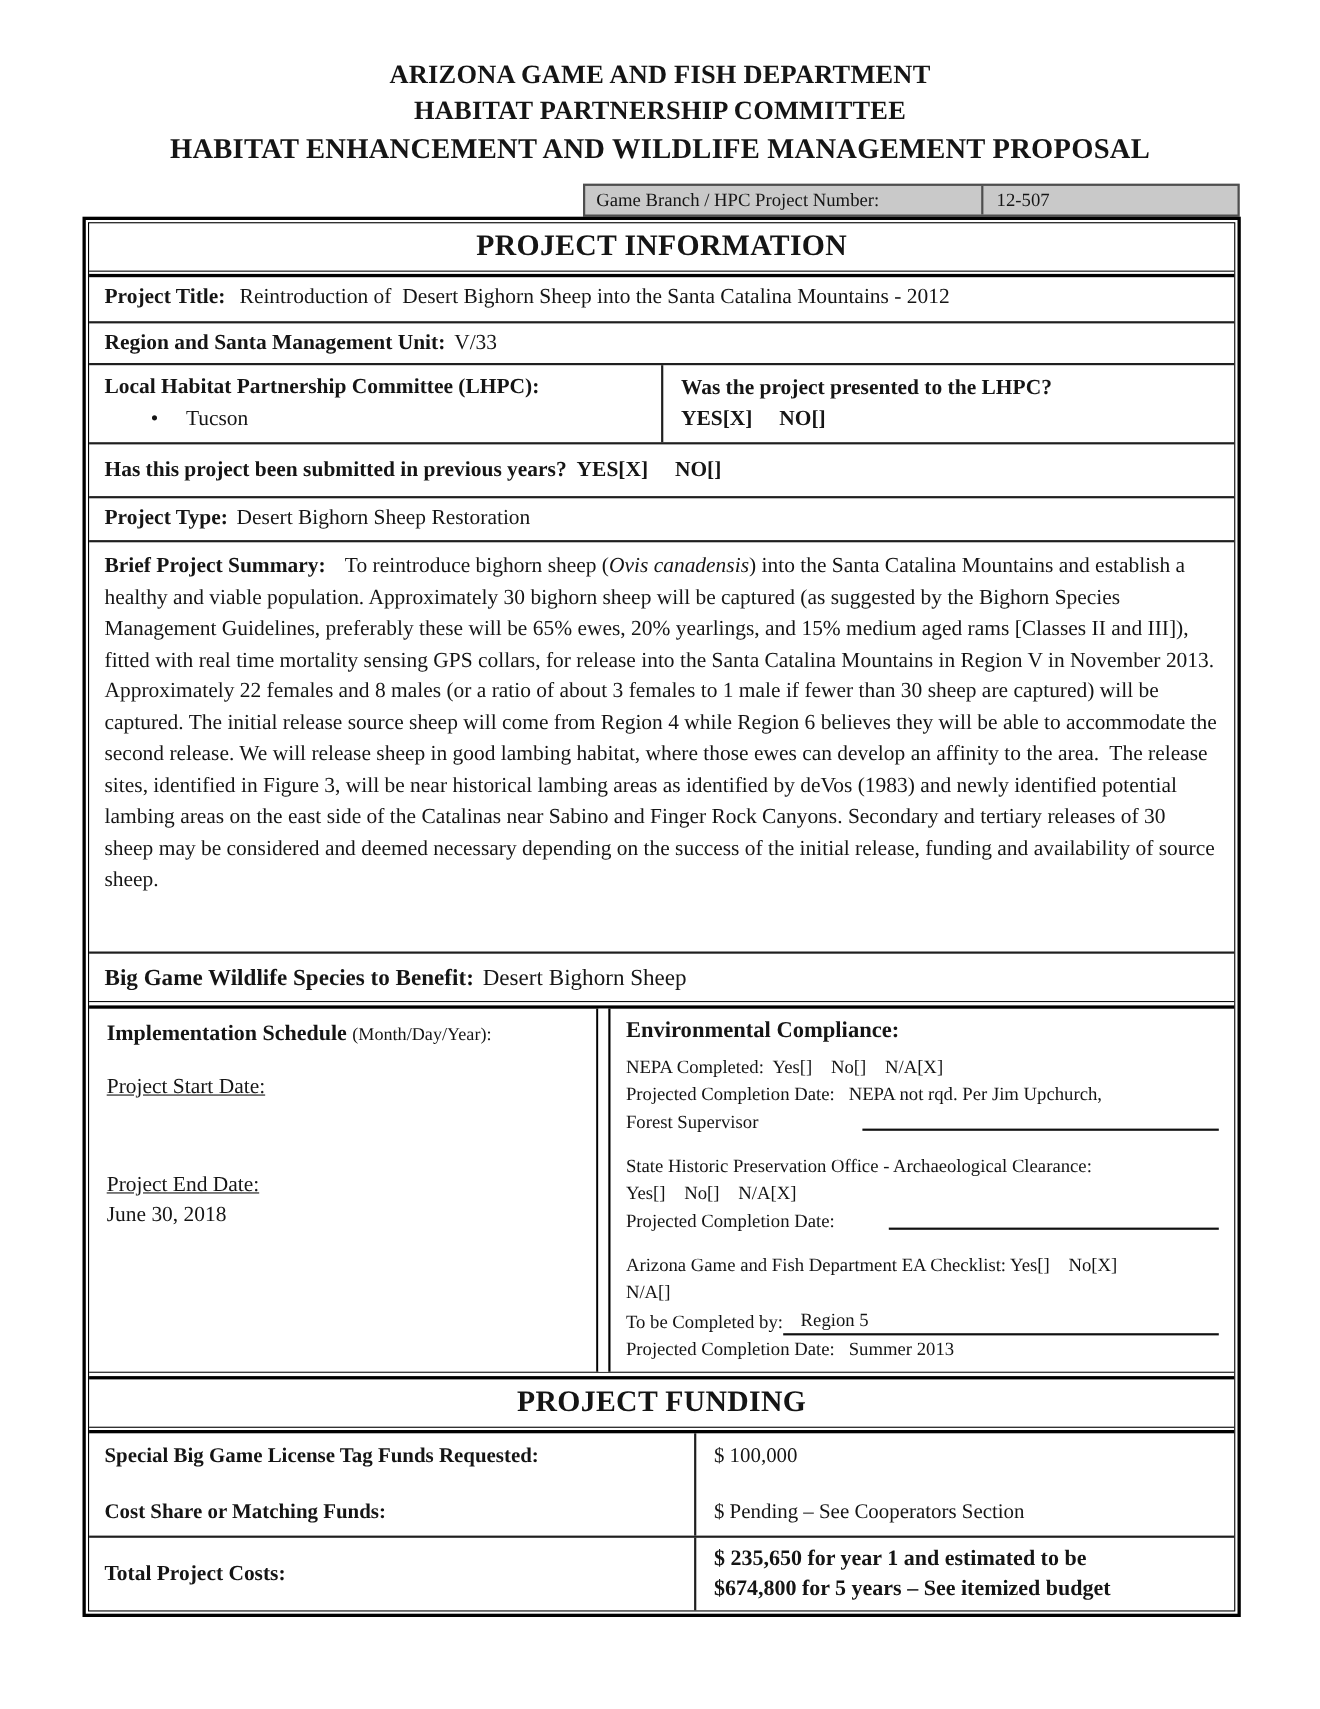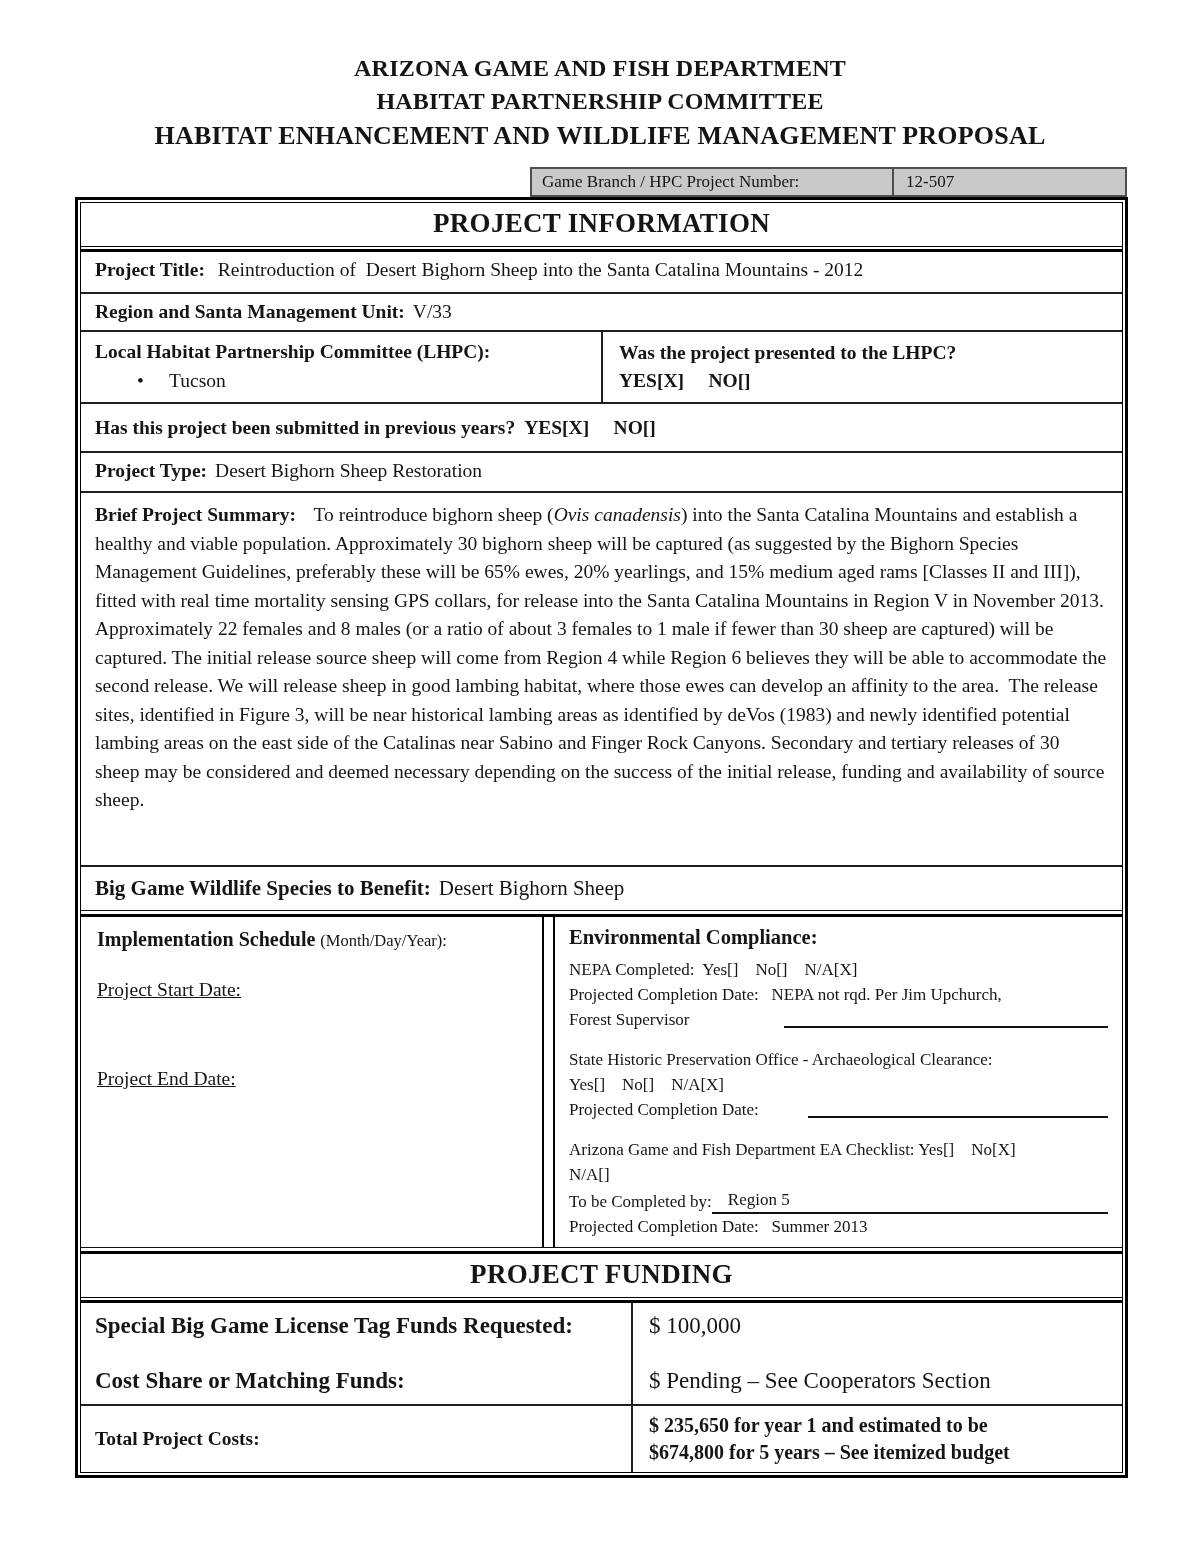--- a/index.html
+++ b/index.html
@@ -67,21 +67,21 @@
   .colgap{background:#fff;}
   .envc{border-left:2px solid #000;padding:8px 14px;font-size:17px;line-height:25px;box-sizing:border-box;}
   .env-h{font-size:20.5px;font-weight:700;margin-bottom:7px;}
   .flexline{display:flex;align-items:flex-end;}
   .blank-fill-right{flex:1;margin-left:95px;border-bottom:2px solid #111;height:0;margin-bottom:4px;}
   .blank-fixed{width:300px;margin-left:auto;border-bottom:2px solid #111;height:0;margin-bottom:4px;}
   .fill-line{flex:1;border-bottom:2px solid #111;padding-left:16px;}
   .envgap{height:15px;}
 
   
-  .frow1{display:grid;grid-template-columns:550px 1fr;border-bottom:2px solid #1f1f1f;font-size:23px;}
+  .frow1{display:grid;grid-template-columns:550px 1fr;border-bottom:2px solid #1f1f1f;font-size:19px;}
   .frow2{display:grid;grid-template-columns:550px 1fr;font-size:19.5px;}
   .f-left{padding:10px 14px;}
   .f-right{border-left:2px solid #1f1f1f;padding:10px 16px;}
   .fgap{height:29px;}
   .f-left2{padding:10px 14px;display:flex;align-items:center;}
   .f-right2{border-left:2px solid #1f1f1f;padding:6px 16px;font-weight:700;line-height:27px;font-size:20px;}
 </style>
 </head>
 <body>
 
@@ -146,20 +146,21 @@
       <div class="twocol">
         <div class="impl">
           <div>
             <span class="impl-h">Implementation Schedule</span>
             <span class="impl-note">(Month/Day/Year):</span>
           </div>
           <div class="g1"></div>
           <div class="u">Project Start Date:</div>
           <div class="g2"></div>
           <div class="u">Project End Date:</div>
+          <div>June 30, 2018</div>
         </div>
         <div class="colgap"></div>
         <div class="envc">
           <div class="env-h">Environmental Compliance:</div>
           <div class="pw">NEPA Completed:  Yes[]    No[]    N/A[X]</div>
           <div class="pw">Projected Completion Date:   NEPA not rqd. Per Jim Upchurch,</div>
           <div class="flexline">
             <span class="pw">Forest Supervisor</span>
             <span class="blank-fill-right"></span>
           </div>

